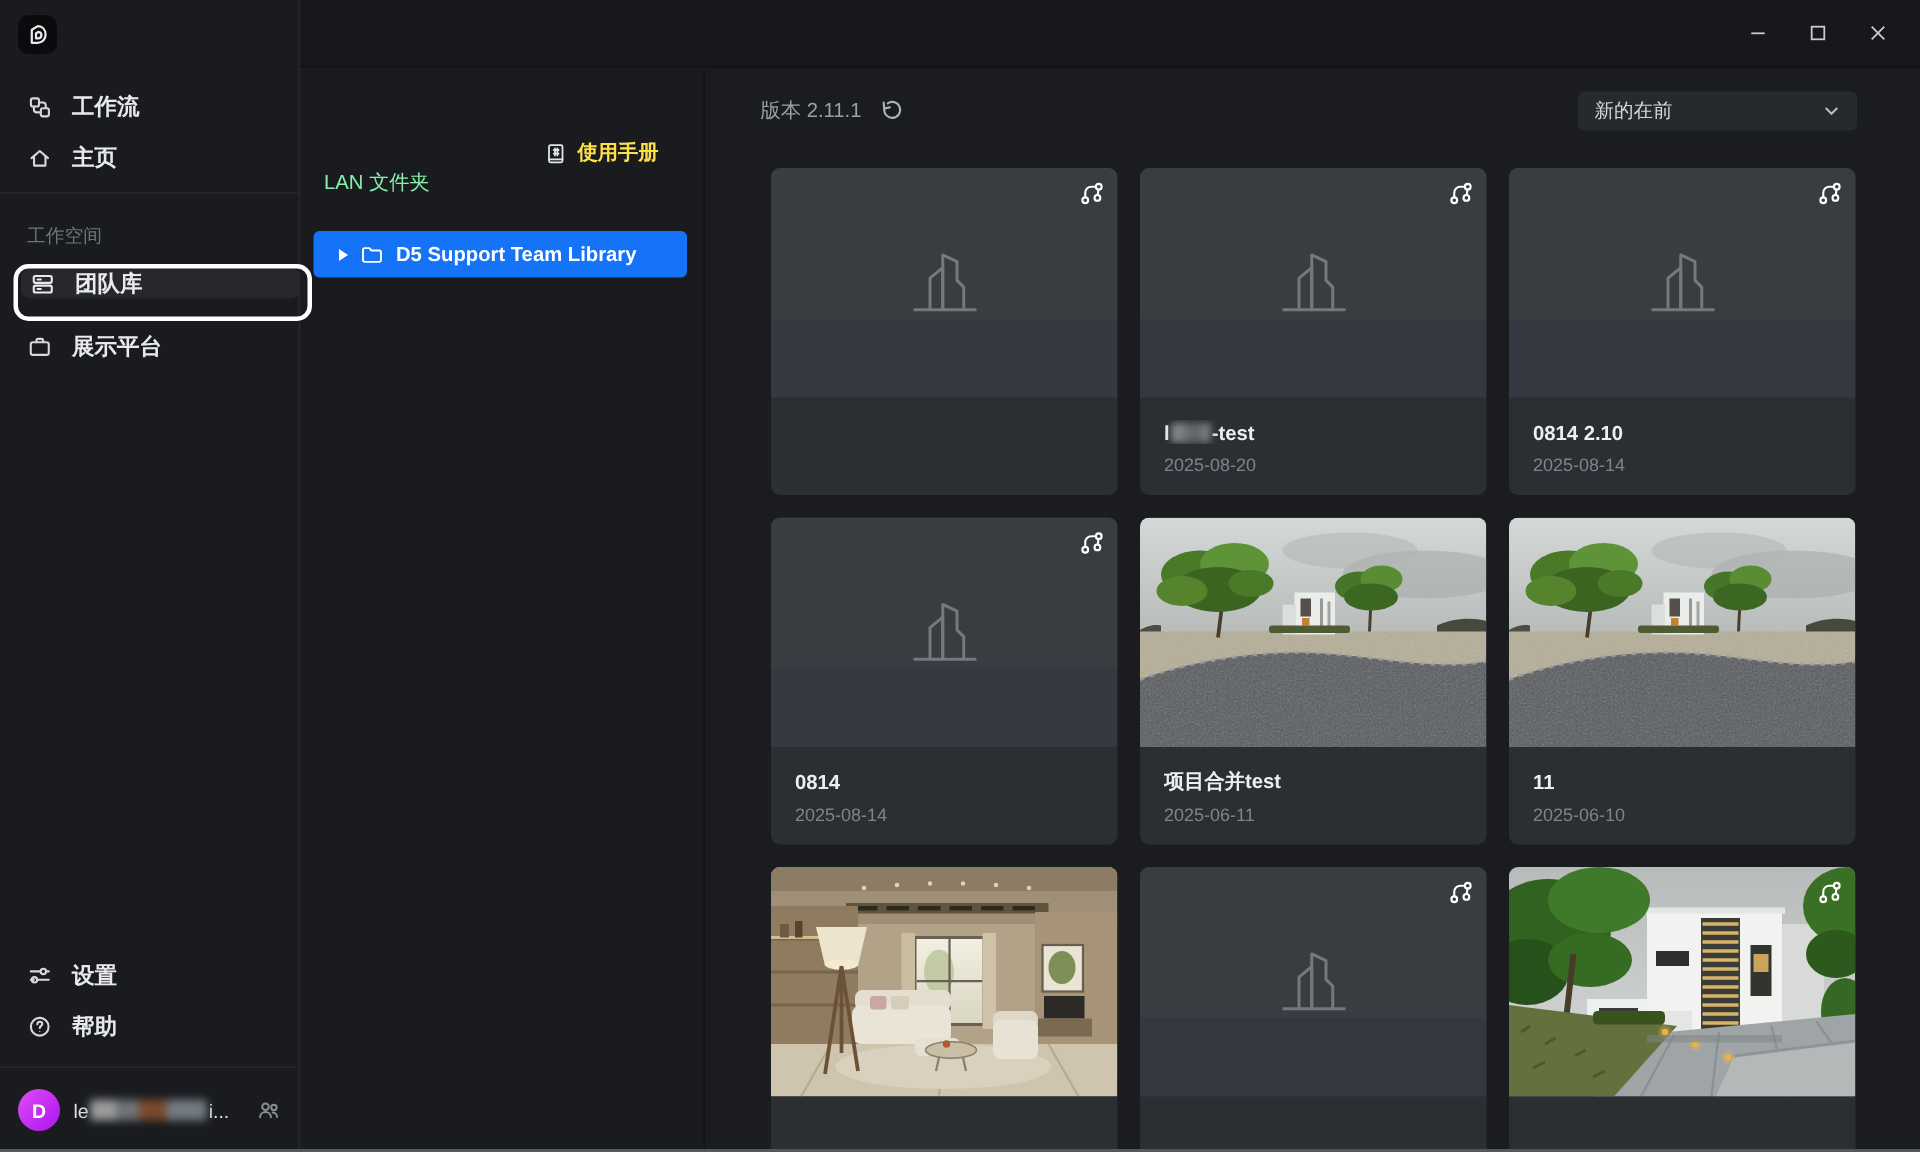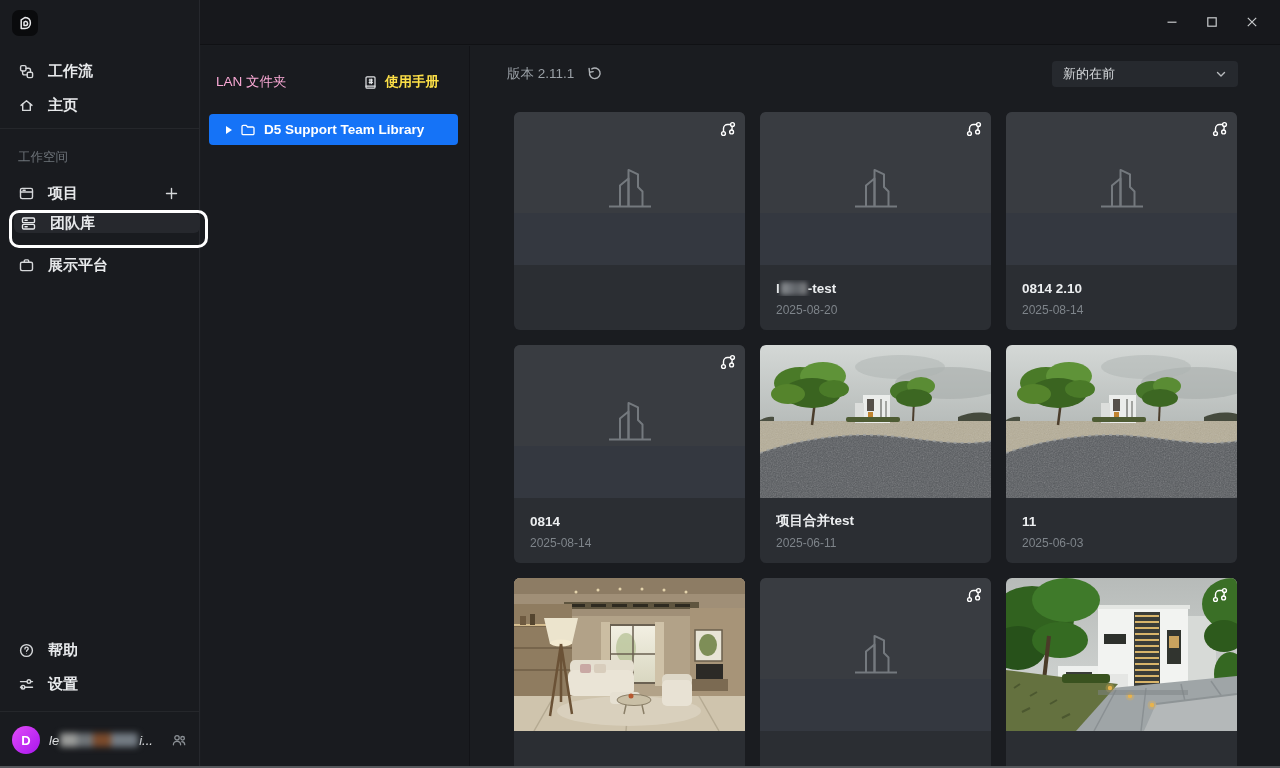--- a/index.html
+++ b/index.html
@@ -25,38 +25,38 @@
     border:3px solid #ffffff; border-radius:10px; z-index:6; pointer-events:none; }
   .selected-item { position:absolute; left:14px; top:3px; width:186px; height:20px;
     background:#26282d; border-radius:6px; display:flex; align-items:center; gap:13px;
     padding-left:6px; font-size:15px; font-weight:600; }
   .side-footer { position:absolute; left:0; bottom:0; width:100%; }
   .footer-divider { border-top:1px solid #25272b; margin-top:10px; }
   .user-row { height:56px; display:flex; align-items:center; gap:9px; padding:0 12px; }
   .avatar { width:28px; height:28px; border-radius:50%; flex:0 0 auto;
     background:linear-gradient(135deg,#e14bf7,#a816ee); color:#fff;
     display:flex; align-items:center; justify-content:center; font-size:13px; font-weight:700; }
-  .user-name { font-size:13px; color:#dfe1e3; white-space:nowrap; display:flex; align-items:center;font-style:italic; }
+  .user-name { font-size:13px; color:#dfe1e3; white-space:nowrap; display:flex; align-items:center; }
   .redact-name { display:inline-block; width:78px; height:14px; margin:0 1px; border-radius:2px;
     background:linear-gradient(90deg,#9a9c9a 0 22%,#6f7478 22% 42%,#7a4a2c 42% 66%,#737b83 66% 100%);
     filter:blur(3px); vertical-align:middle; }
   .member-icon { margin-left:auto; display:flex; }
 
   
   .titlebar { position:absolute; left:200px; top:0; right:0; height:45px;
     background:#17181c; border-bottom:1px solid #101114; z-index:3;
     display:flex; align-items:center; justify-content:flex-end; padding-right:10px; gap:4px; }
   .win-btn { width:36px; height:30px; display:flex; align-items:center; justify-content:center; color:#c9cbcd; }
 
   
   .folders { position:absolute; left:201px; top:46px; width:269px; bottom:0;
     background:#191b1f; border-right:1px solid #121317; z-index:2; }
   .folders-head { display:flex; align-items:center; justify-content:space-between;
     padding:27px 30px 0 15px; }
-  .folders-title { font-size:13.5px; color:#f9a8d4; }
+  .folders-title { font-size:13.5px; color:#86efac;margin-top:40px; }
   .manual-btn { display:flex; align-items:center; gap:7px; font-size:13.5px;
     font-weight:600; color:#fde047; }
   .tree-row-selected { margin:23px 11px 0 8px; height:31px; border-radius:4px;
     background:#1573f7; display:flex; align-items:center; gap:8px; padding-left:17px;
     font-size:13.5px; font-weight:600; color:#fff; }
   .tri { width:0; height:0; border-left:6px solid #fff; border-top:4.5px solid transparent;
     border-bottom:4.5px solid transparent; }
 
   
   .content { position:absolute; left:471px; top:46px; right:0; bottom:0; background:#1a1c20; }
@@ -114,33 +114,20 @@
       <div class="side-item">
         <svg width="17" height="17" viewBox="0 0 17 17" fill="none" stroke="#d6d8da" stroke-width="1.4" stroke-linecap="round" stroke-linejoin="round">
           <path d="M3 8.4 L8.5 3.7 L14 8.4"></path>
             <path d="M4.7 7 V13.4 H12.3 V7"></path>
         </svg>
         <span>主页</span>
       </div>
       <div class="side-divider"></div>
       <div class="section-label">工作空间</div>
 
-      <div class="side-item">
-        <svg width="17" height="17" viewBox="0 0 17 17" fill="none" stroke="#d6d8da" stroke-width="1.4" stroke-linecap="round" stroke-linejoin="round">
-          <rect x="2.5" y="3.4" width="12" height="10.2" rx="1.5"></rect>
-            <path d="M2.5 7 H14.5"></path>
-            <path d="M5 5.3 h2.2"></path>
-        </svg>
-        <span>项目</span>
-        <span class="plus-btn">
-          <svg width="15" height="15" viewBox="0 0 15 15" fill="none" stroke="#d6d8da" stroke-width="1.4" stroke-linecap="round">
-            <path d="M7.5 2.5 V12.5 M2.5 7.5 H12.5"></path>
-          </svg>
-        </span>
-      </div>
 
       <div class="selected-wrap">
         <div class="white-ring"></div>
         <div class="selected-item">
           <svg width="17" height="17" viewBox="0 0 17 17" fill="none" stroke="#e7e9eb" stroke-width="1.4" stroke-linecap="round" stroke-linejoin="round">
             <rect x="2.5" y="3" width="12" height="4.6" rx="1.2"></rect>
             <rect x="2.5" y="9.4" width="12" height="4.6" rx="1.2"></rect>
             <path d="M5 5.3 h2.2 M5 11.7 h2.2"></path>
           </svg>
           <span>团队库</span>
@@ -152,33 +139,33 @@
           <rect x="2.5" y="5.2" width="12" height="8.4" rx="1.5"></rect>
           <path d="M6.3 5.2 V3.9 a1 1 0 0 1 1-1 h2.4 a1 1 0 0 1 1 1 V5.2"></path>
         </svg>
         <span>展示平台</span>
       </div>
     </nav>
 
     <div class="side-footer">
       <div class="side-item">
         <svg width="17" height="17" viewBox="0 0 17 17" fill="none" stroke="#d6d8da" stroke-width="1.4" stroke-linecap="round">
+          <path d="M2.5 5.6 h6.2 M13 5.6 h1.5 M2.5 11.2 h2.1 M7.1 11.2 h7.4"></path>
+          <circle cx="10.9" cy="5.6" r="1.8"></circle>
+            <circle cx="5" cy="11.2" r="1.8"></circle>
+        </svg>
+        <span>设置</span>
+      </div>
+      <div class="side-item">
+        <svg width="17" height="17" viewBox="0 0 17 17" fill="none" stroke="#d6d8da" stroke-width="1.4" stroke-linecap="round">
           <circle cx="8.5" cy="8.5" r="5.9"></circle>
           <path d="M6.9 6.9 c0-1 .75-1.75 1.65-1.75 s1.65.7 1.65 1.55 c0 1.2-1.65 1.3-1.65 2.55"></path>
           <circle cx="8.55" cy="11.6" r=".4" fill="#d6d8da" stroke="none"></circle>
         </svg>
         <span>帮助</span>
-      </div>
-      <div class="side-item">
-        <svg width="17" height="17" viewBox="0 0 17 17" fill="none" stroke="#d6d8da" stroke-width="1.4" stroke-linecap="round">
-          <path d="M2.5 5.6 h6.2 M13 5.6 h1.5 M2.5 11.2 h2.1 M7.1 11.2 h7.4"></path>
-          <circle cx="10.9" cy="5.6" r="1.8"></circle>
-            <circle cx="5" cy="11.2" r="1.8"></circle>
-        </svg>
-        <span>设置</span>
       </div>
       <div class="footer-divider"></div>
       <div class="user-row">
         <div class="avatar">D</div>
         <div class="user-name">
             <span>le</span>
             <span class="redact-name"></span>
             <span>i...</span>
           </div>
         <span class="member-icon">
@@ -448,21 +435,21 @@
       <ellipse cx="154" cy="53" rx="18" ry="9" fill="#3c6722"></ellipse>
     </g>
     <path d="M0 153 V108 C30 97 70 90 105 90 C150 90 190 103 231 96 V153 Z" fill="#56595d"></path>
     <path d="M0 153 V108 C30 97 70 90 105 90 C150 90 190 103 231 96 V153 Z" fill="#2c2f33" filter="url(#grainF)" opacity="0.7"></path>
     <path d="M0 108 C30 97 70 90 105 90 C150 90 190 103 231 96" fill="none" stroke="#9da0a0" stroke-width="2" stroke-dasharray="3 4" opacity="0.8"></path>
   </svg>
 </div>
 
     <div class="info">
       <div class="title">11</div>
-      <div class="date">2025-06-03</div>
+      <div class="date">2025-06-10</div>
     </div>
   </article>
 
   <article class="card">
     <div class="thumb" style="background: none;">
   <svg class="scene" viewBox="0 0 231 153" preserveAspectRatio="none">
     <defs>
       <linearGradient id="winG" x1="0" y1="0" x2="0" y2="1">
         <stop offset="0" stop-color="#f2efe2"></stop>
                   <stop offset="1" stop-color="#d9d7c1"></stop>

